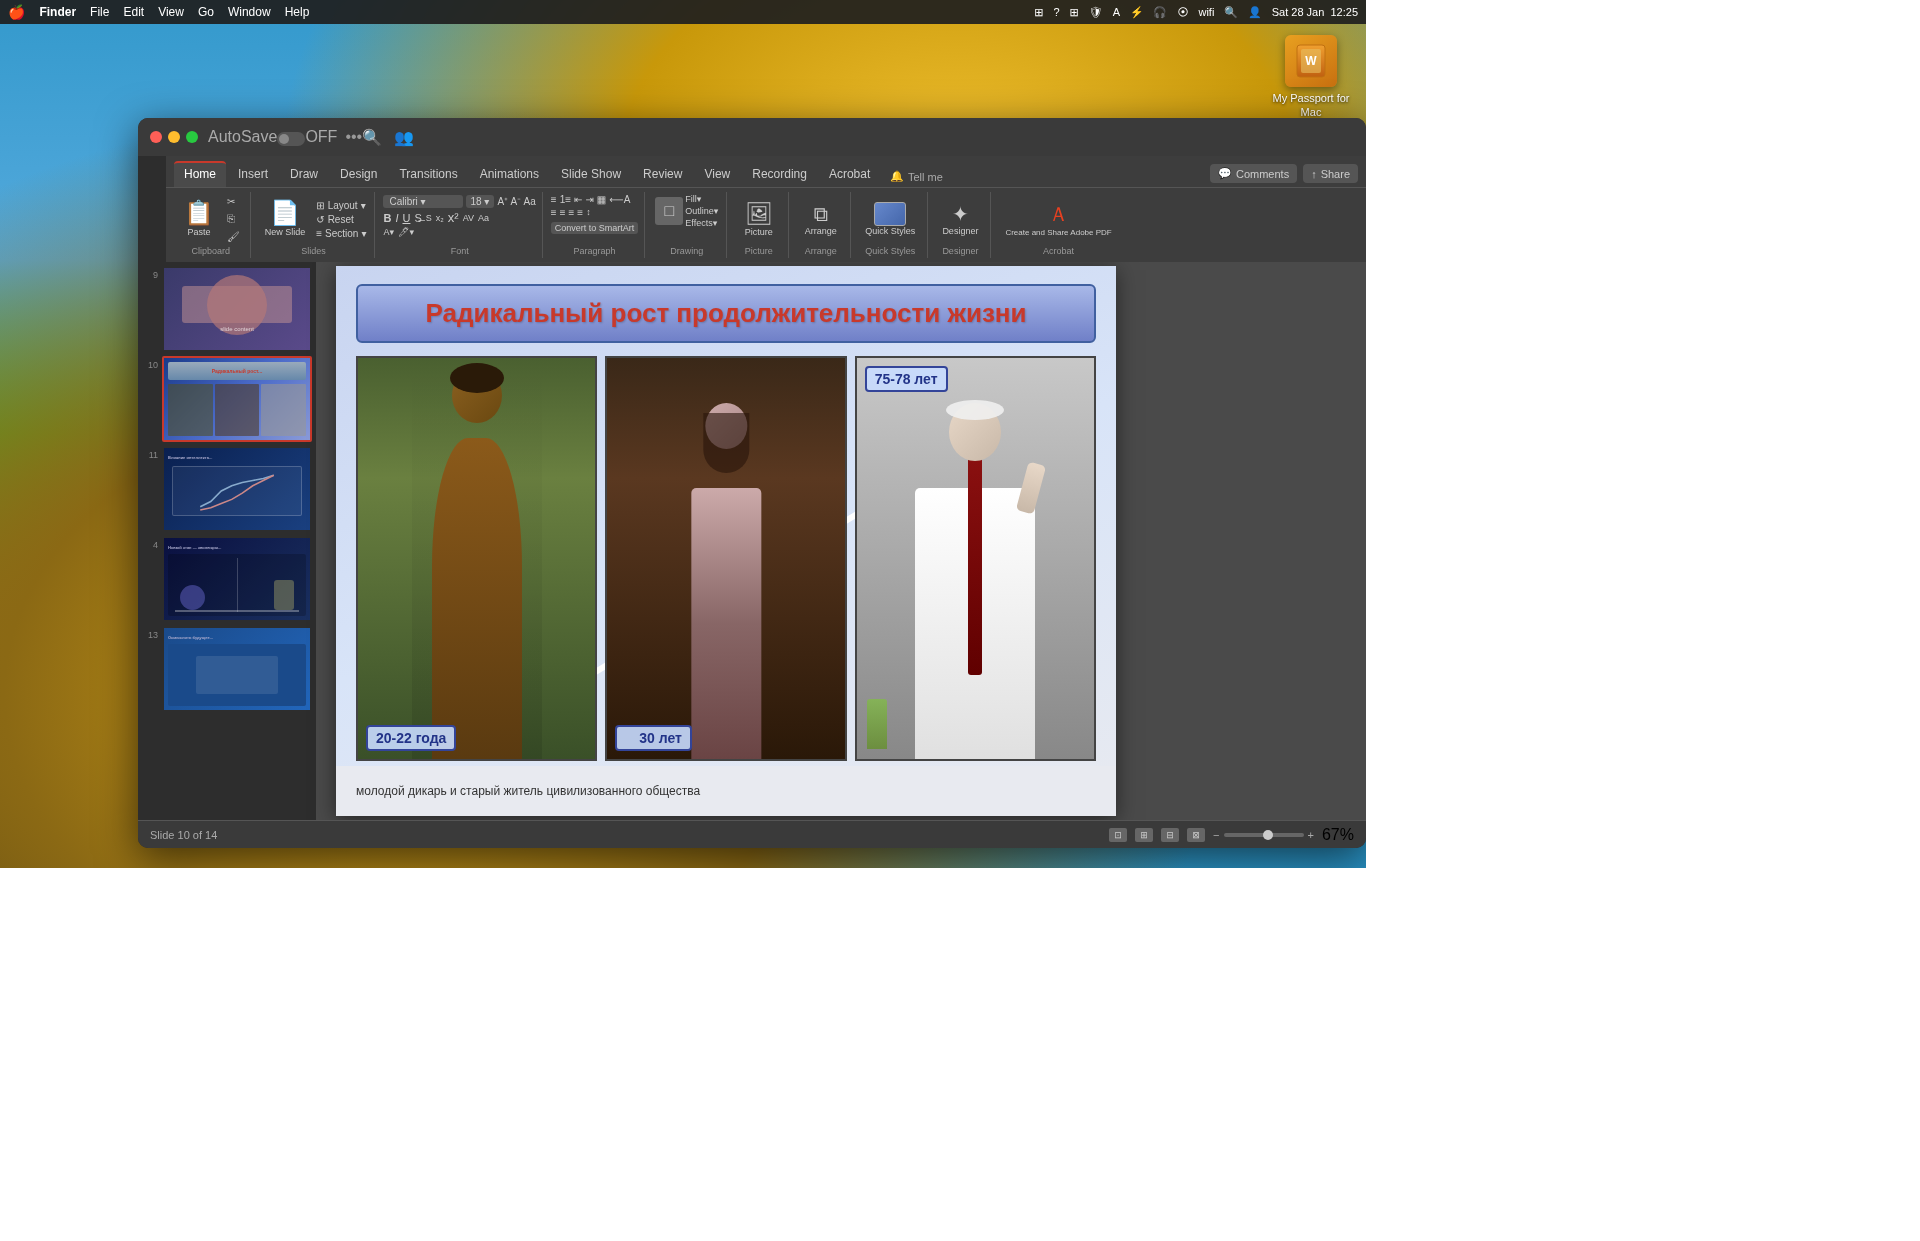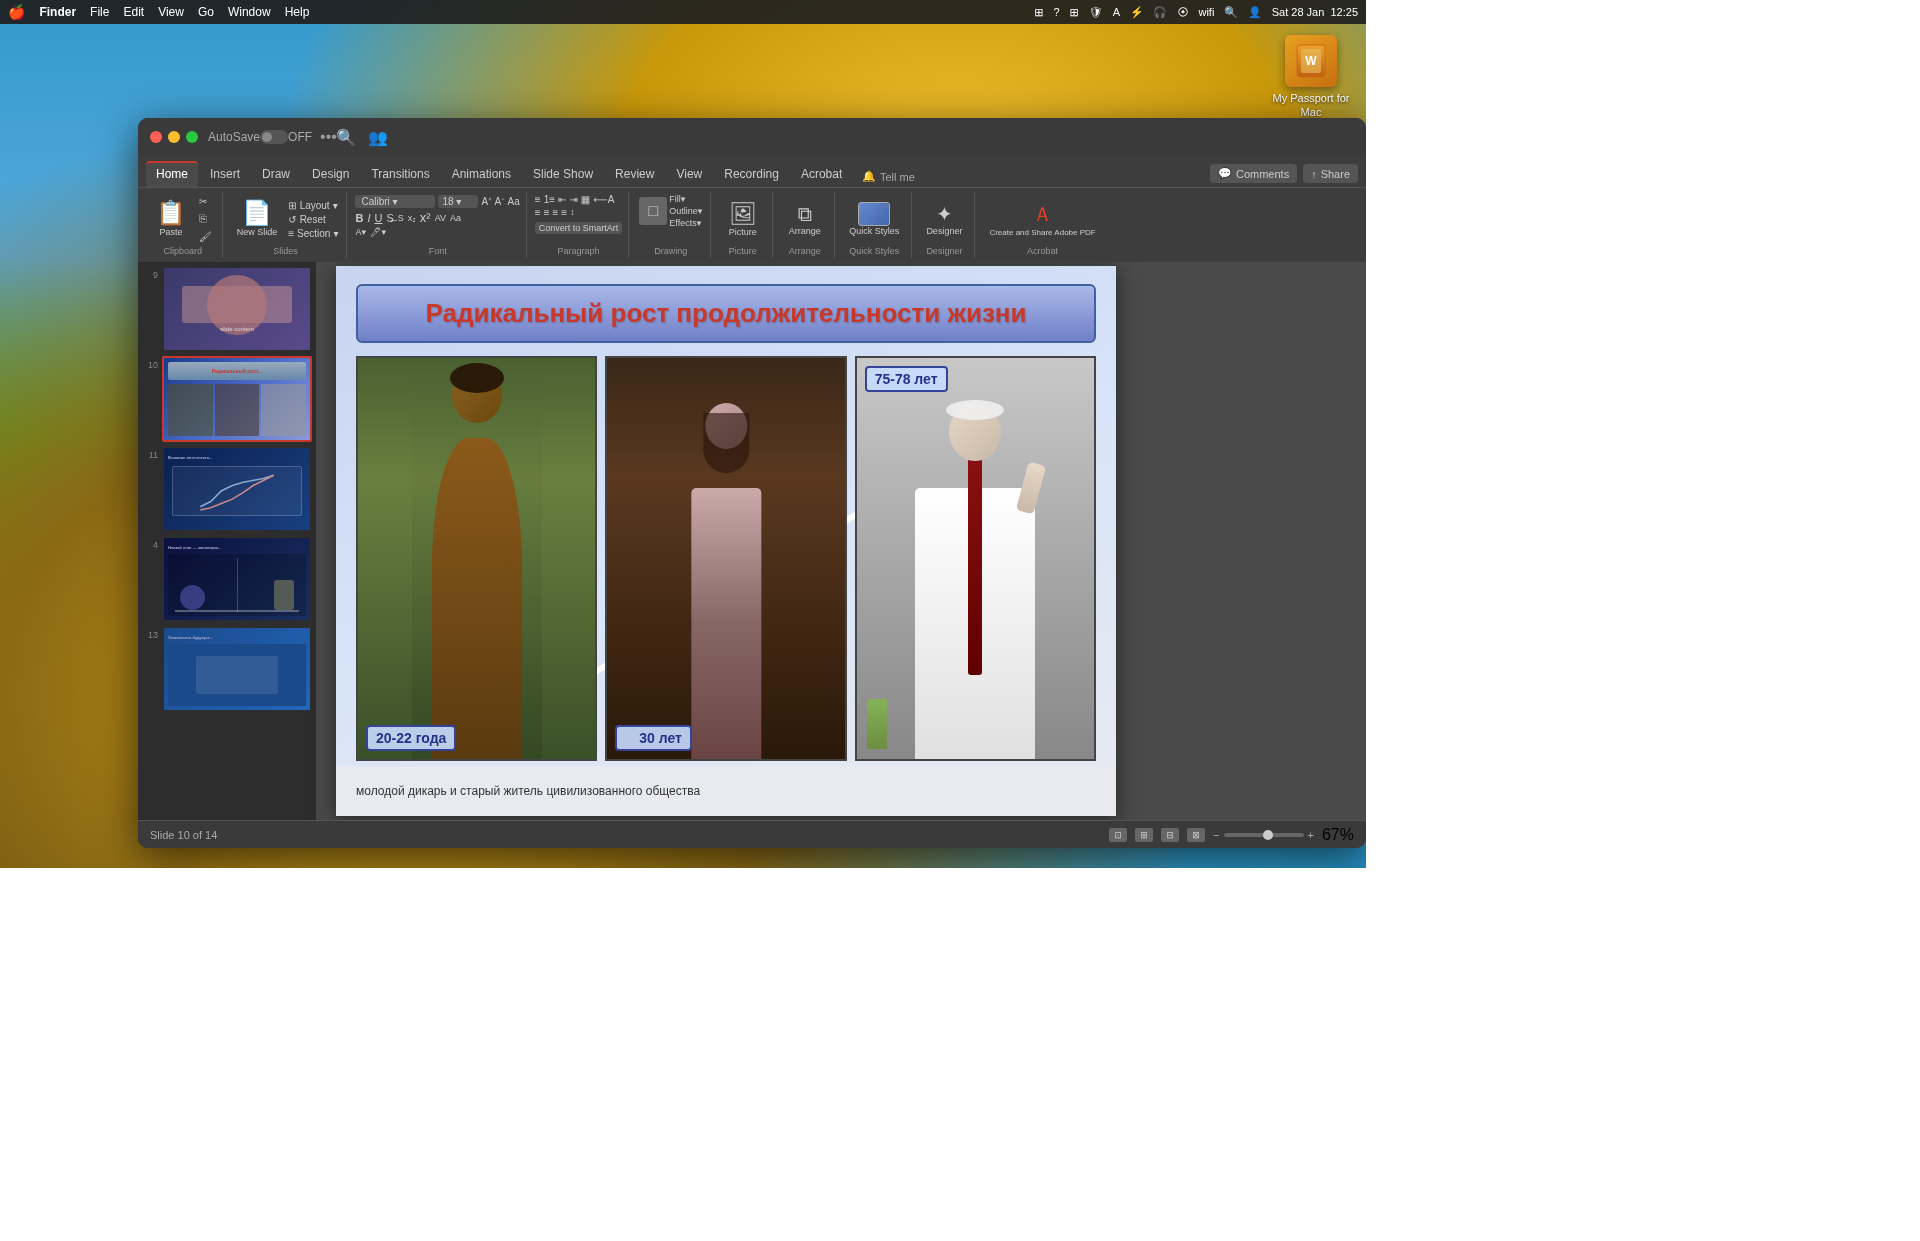--- a/index.html
+++ b/index.html
@@ -149,21 +149,21 @@
     }
     .traffic-light {
       width: 12px;
       height: 12px;
       border-radius: 50%;
     }
     .tl-red { background: #ff5f57; }
     .tl-yellow { background: #ffbd2e; }
     .tl-green { background: #28c940; }
     .title-bar-autosave {
-      font-size: 12px;
+      font-size: 16px;
       color: #aaa;
       display: flex;
       align-items: flex-end;
     }
     .autosave-toggle {
       display: inline-flex;
       align-items: center;
       background: #555;
       border-radius: 10px;
       padding: 1px 2px;
@@ -191,20 +191,21 @@
       font-size: 16px;
       color: #999;
       cursor: pointer;
       margin-left: 8px;
     }
 
     
     .ribbon {
       background: #3d3d3d;
       flex-shrink: 0;
+      margin-left: 28px;
     }
     .ribbon-tabs {
       display: flex;
       padding: 0 8px;
       border-bottom: 1px solid #555;
       height: 32px;
       align-items: flex-end;
     }
     .ribbon-tab {
       padding: 4px 10px 6px;
@@ -694,21 +695,21 @@
               </div>
             </div>
           </div>
           <span class="ribbon-group-label">Slides</span>
         </div>
 
         <div class="ribbon-group" style="min-width:120px;">
           <div class="ribbon-group-content" style="flex-direction:column;gap:2px;align-items:flex-start;">
             <div style="display:flex;gap:3px;align-items:center;">
               <div style="background:#555;border-radius:3px;padding:1px 6px;font-size:10px;color:#ccc;min-width:80px;cursor:pointer;">Calibri ▾</div>
-              <div style="background:#555;border-radius:3px;padding:1px 4px;font-size:10px;color:#ccc;width:40px;cursor:pointer;">18 ▾</div>
+              <div style="background:#555;border-radius:3px;padding:1px 4px;font-size:10px;color:#ccc;width:28px;cursor:pointer;">18 ▾</div>
               <span style="font-size:10px;color:#ccc;">A⁺</span>
               <span style="font-size:10px;color:#ccc;">A⁻</span>
               <span style="font-size:10px;color:#ccc;">Aa</span>
             </div>
             <div style="display:flex;gap:4px;align-items:center;">
               <span style="font-size:11px;font-weight:bold;color:#ccc;cursor:pointer;">B</span>
               <span style="font-size:11px;font-style:italic;color:#ccc;cursor:pointer;">I</span>
               <span style="font-size:11px;text-decoration:underline;color:#ccc;cursor:pointer;">U</span>
               <span style="font-size:11px;color:#ccc;cursor:pointer;">S̶</span>
               <span style="font-size:9px;color:#ccc;cursor:pointer;">S</span>

